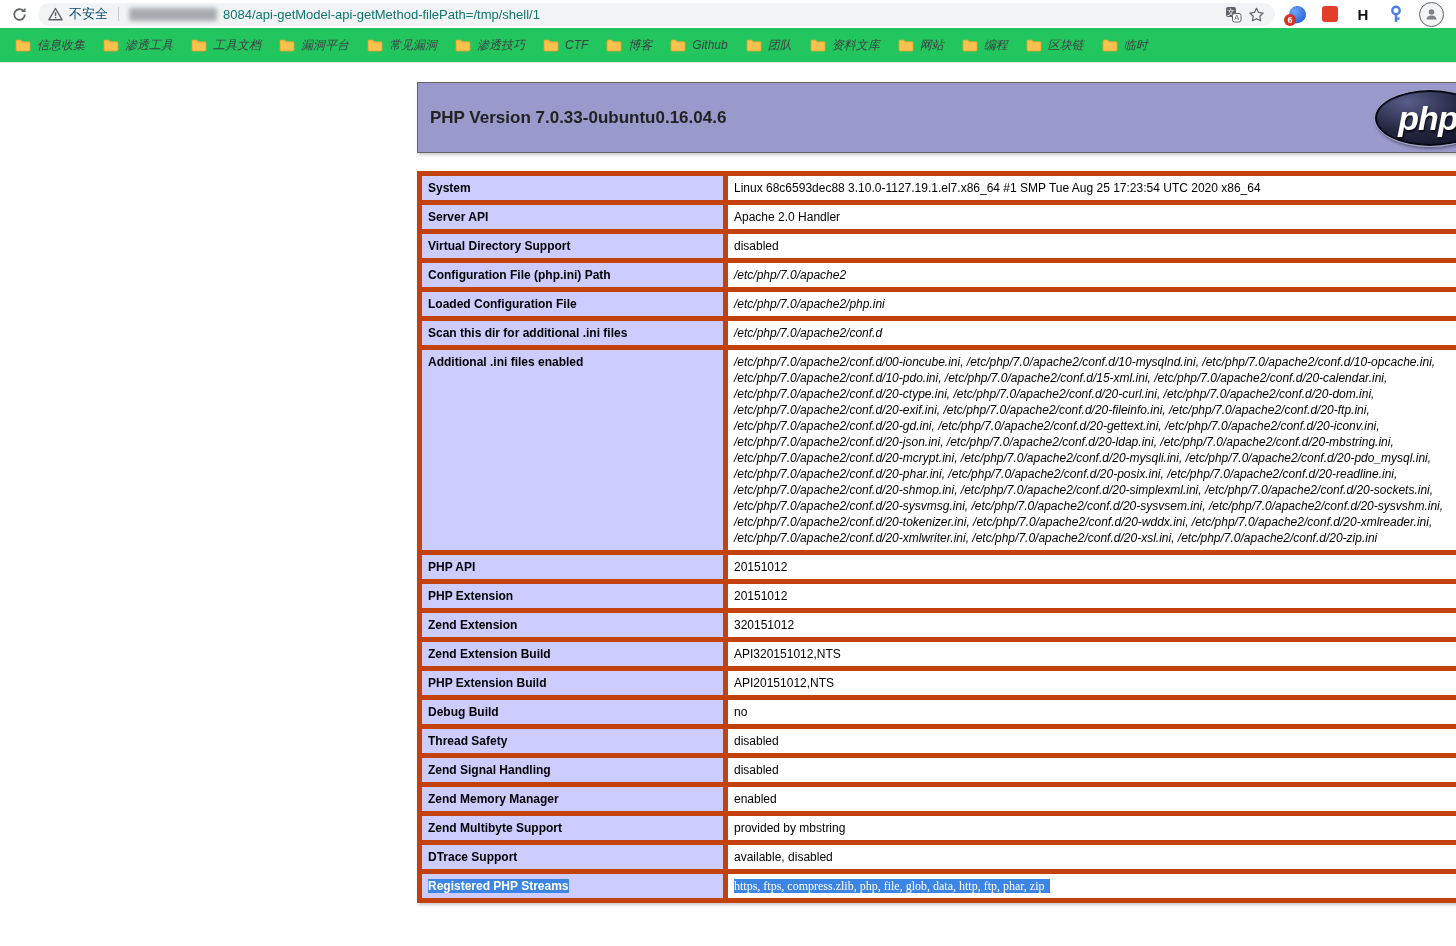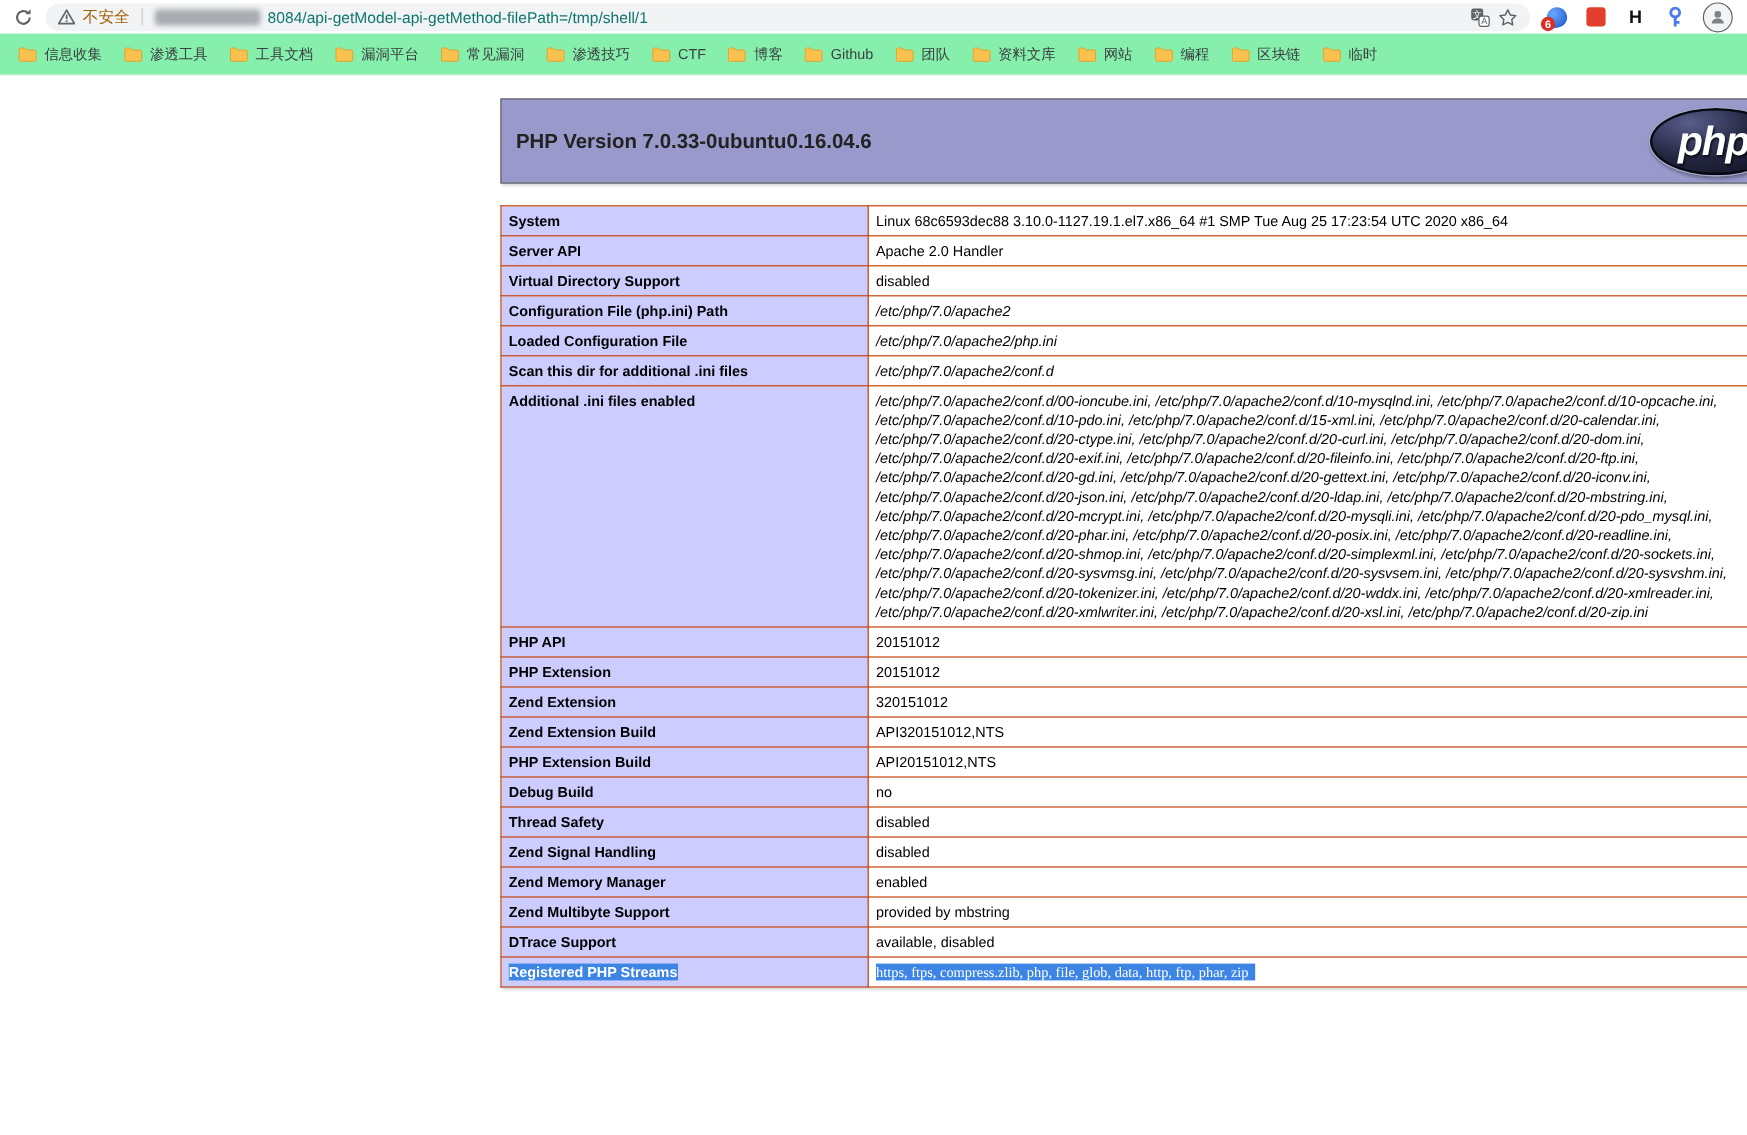--- a/index.html
+++ b/index.html
@@ -6,59 +6,59 @@
   html,body { width:1456px; height:946px; overflow:hidden; background:#fff;
               font-family:"Liberation Sans", sans-serif; }
 
   
   .toolbar { height:28px; display:flex; align-items:center; padding:0 6px 0 8px; gap:8px; background:#fff; }
   .nav-btn { border:none; background:transparent; width:22px; height:22px; display:flex;
              align-items:center; justify-content:center; cursor:pointer; flex:0 0 auto; }
   .omnibox { flex:1; min-width:0; height:23px; background:var(--omnibox-bg); border-radius:12px;
              display:flex; align-items:center; padding:0 10px; gap:6px; font-size:13px; }
   .sec-icon { display:flex; align-items:center; }
-  .sec-label { color:#a16207; white-space:nowrap; }
+  .sec-label { color:#0c4a6e; white-space:nowrap; }
   .chip-divider { width:1px; height:14px; background:#c6cace; margin:0 4px; flex:0 0 auto; }
   .redacted { width:88px; height:13px; background:#a8abb0; border-radius:3px; filter:blur(2px); flex:0 0 auto; }
   .url-text { color:#0f766e; white-space:nowrap; overflow:hidden; }
   .omni-spacer { flex:1; }
   .omni-icon { display:flex; align-items:center; cursor:pointer; flex:0 0 auto; }
 
   .ext-area { display:flex; align-items:center; gap:13px; padding:0 6px 0 4px; flex:0 0 auto; }
   .ext { position:relative; display:flex; align-items:center; justify-content:center; width:20px; height:22px; cursor:pointer; }
   .blue-blob { width:17px; height:17px; border-radius:50% 50% 50% 18%;
                background:radial-gradient(circle at 35% 30%, #6ea8ff, #1552c4); transform:rotate(-8deg); }
   .badge { position:absolute; left:-3px; bottom:-1px; background:#d93025; color:#fff; font-size:9px;
            width:12px; height:12px; border-radius:6px; display:flex; align-items:center; justify-content:center;
            font-weight:bold; }
   .red-sq { width:16px; height:16px; background:#e33e2b; border-radius:3px; display:block; }
   .h-ic { font-weight:bold; font-size:15px; color:#111; line-height:1; }
   .avatar { width:25px; height:25px; border-radius:50%; background:#f2f4f5; border:1.5px solid #5f6368;
             display:flex; align-items:center; justify-content:center; cursor:pointer; }
 
-  .bookmarks { height:35px; display:flex; align-items:center; padding:0 6px; background:#86efac;
-               border-bottom:1px solid #e4e6e8; }
+  .bookmarks { height:35px; display:flex; align-items:center; padding:0 6px; background:#22c55e;
+               border-bottom:1px solid #e4e6e8;font-style:italic; }
   .bm { display:flex; align-items:center; gap:6px; padding:4px 9px; border-radius:6px; cursor:pointer; }
   .bm-label { font-size:12px; color:#3c4043; white-space:nowrap; }
 
   
   .page { background:#fff; padding-top:19px; }
   .php-wrap { width:1073px; margin-left:417px; }
   .php-header { background:var(--header-bg); border:1px solid #666; height:71px; display:flex;
                 align-items:center; justify-content:space-between; padding:0 3px 0 12px;
                 margin-bottom:18px; box-shadow:1px 2px 3px #ccc; }
   .php-header h1 { font-size:17px; color:#222; font-weight:bold; }
   .php-logo { width:112px; height:58px; border-radius:50%;
               background:radial-gradient(ellipse at 30% 22%, #585d8a 0%, #23263f 48%, #0c0e1d 100%);
               border:1px solid #a3a7c4; box-shadow:inset 0 0 0 2px #060812, 1px 2px 3px rgba(0,0,0,.35);
               display:flex; align-items:center; justify-content:center; }
   .php-logo span { color:#fff; font-size:34px; font-weight:bold; font-style:italic; letter-spacing:-1px;
                    text-shadow:1px 2px 2px rgba(0,0,0,.75); padding-right:4px; line-height:1; }
   .php-table { width:100%; border-collapse:collapse; box-shadow:1px 2px 3px #ccc; }
-  .php-table td { border:1px solid #c2410c; font-size:12px; line-height:16px; padding:4px 6px;
+  .php-table td { border:5px solid #c2410c; font-size:12px; line-height:16px; padding:4px 6px;
                   vertical-align:baseline; color:#000; }
   td.e { background:var(--label-bg); font-weight:bold; width:306px; }
   td.v { background:#ffffff; }
   td.v.it { font-style:italic; }
   .sel { background:var(--selection-bg); color:#ffffff; }
   .sel-trail { padding-right:6px;font-family:Liberation Serif, serif; }
 </style>
 </head>
 <body>
 

